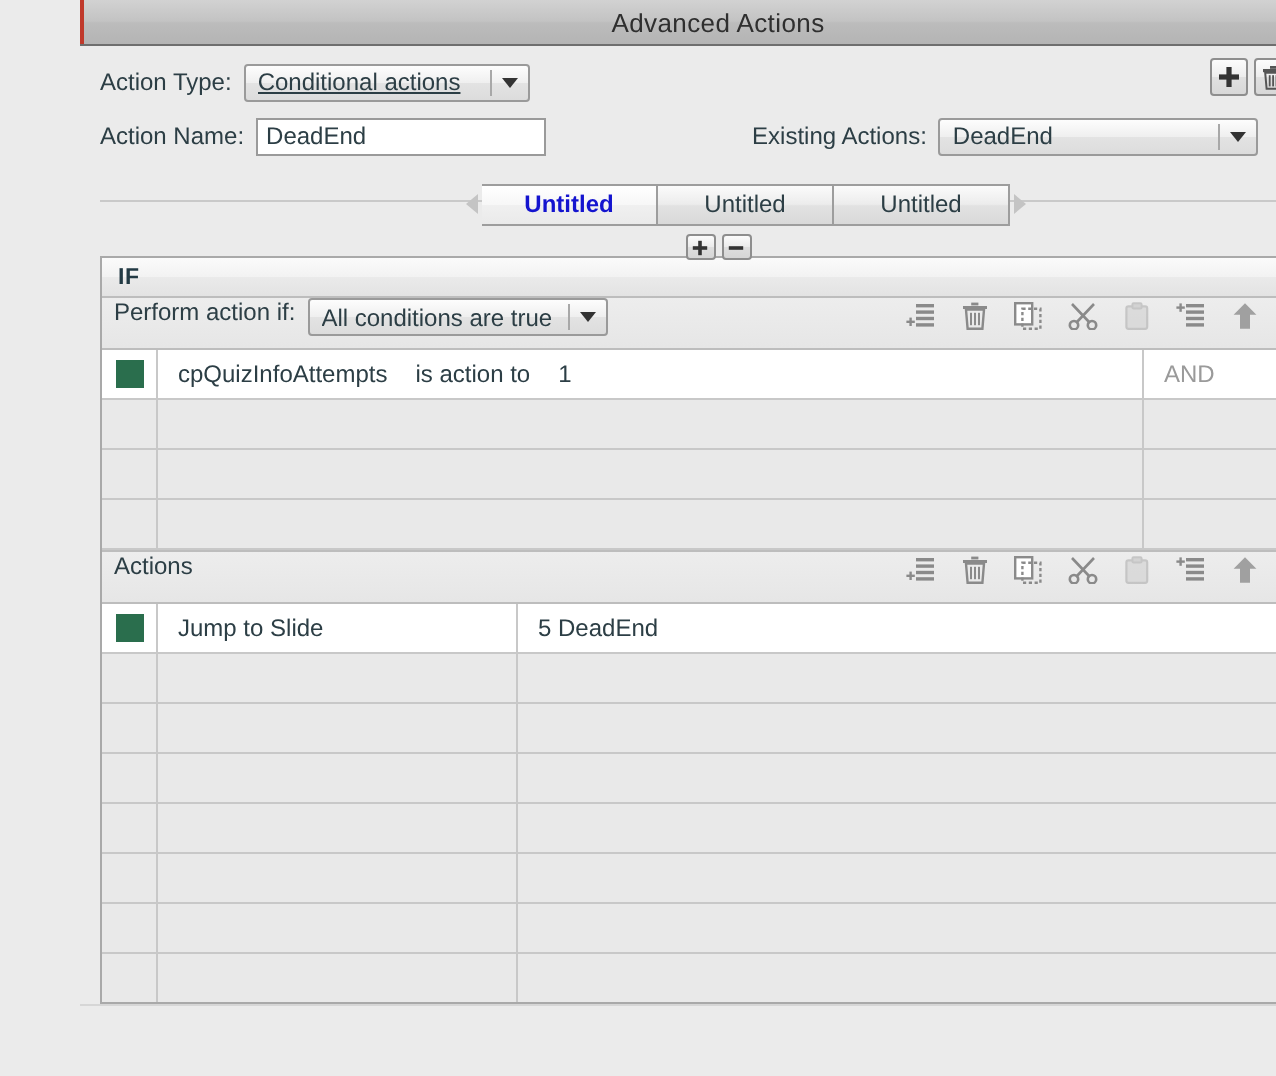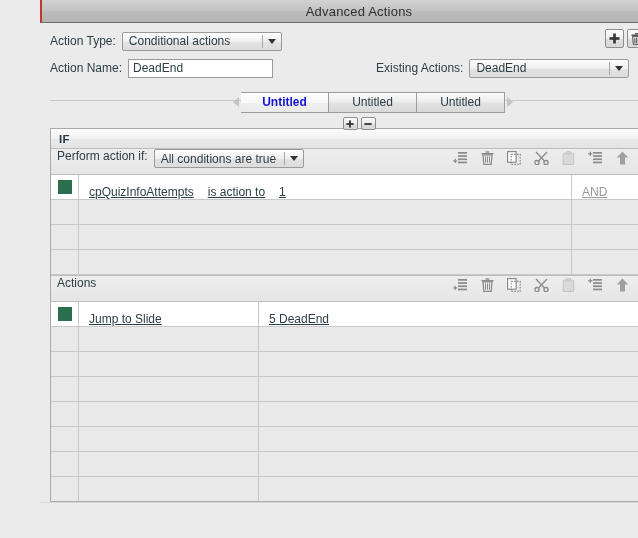--- a/index.html
+++ b/index.html
@@ -102,21 +102,21 @@
     align-items: center;
     justify-content: center;
   }
   .combo .combo-arrow i {
     display: block;
     width: 0; height: 0;
     border-left: 4px solid transparent;
     border-right: 4px solid transparent;
     border-top: 5px solid #333;
   }
-  #combo-action-type { width: 160px; }
+  #combo-action-type { width: 143px; text-decoration: underline; }
   #combo-existing-actions { width: 160px; }
 
   .textfield {
     height: 19px;
     box-sizing: border-box;
     border: 1px solid #9a9a9a;
     background: #ffffff;
     font-size: 12px;
     color: #2c3e45;
     padding: 0 4px;
@@ -292,27 +292,26 @@
     border-right: 1px solid #c8c8c8;
     display: flex; align-items: center; justify-content: center;
   }
   .marker {
     width: 14px; height: 14px;
     background: #2a6e4d;
   }
   .gcell {
     box-sizing: border-box;
     display: flex;
-    align-items: flex-end;
+    align-items: center;
     padding-left: 10px;
     font-size: 12px;
     color: #2c3e45;
     white-space: nowrap;
     overflow: hidden;
-    text-decoration: underline;
   }
   .gcell.sep { border-right: 1px solid #c8c8c8; }
   .cond-main { flex: 1; }
   .cond-and {
     width: 80px;
     color: #9a9a9a;
     padding-left: 10px;
     box-sizing: border-box;
     border-left: 1px solid #c8c8c8;
   }

